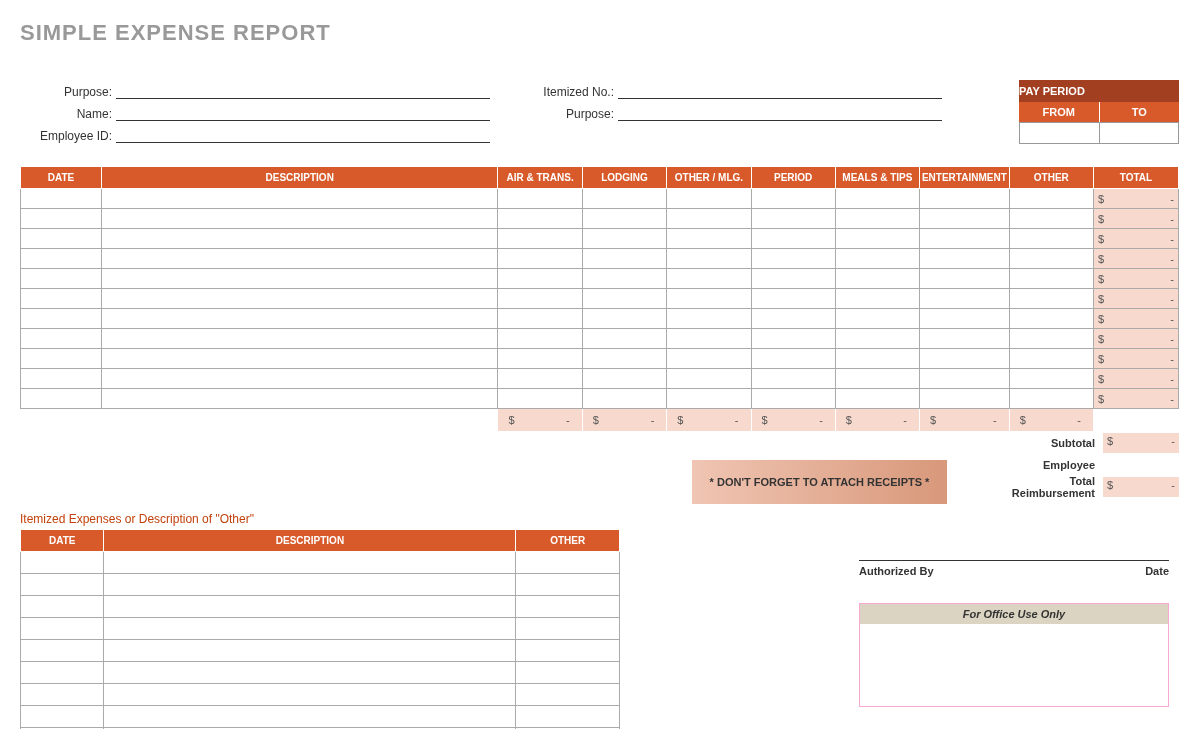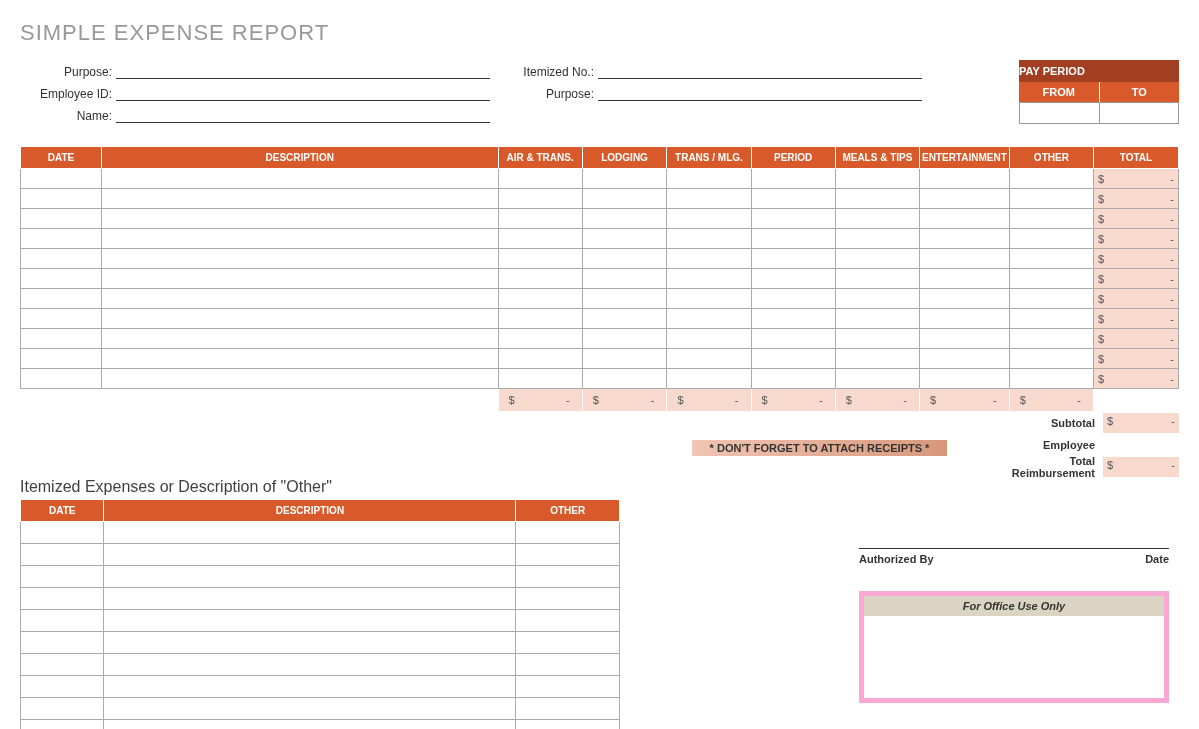--- a/index.html
+++ b/index.html
@@ -1,17 +1,17 @@
 <!DOCTYPE html>
 <html><head>
 <meta charset="utf-8">
 <style>
 body{font-family:Arial,Helvetica,sans-serif;font-size:11px;margin:0;padding:20px;color:#333;background:#fff;width:1199px;box-sizing:border-box}
-.title{font-size:22px;font-weight:normal;color:#999;letter-spacing:1px;margin-bottom:14px}
-.header-row{display:flex;gap:12px;margin-bottom:20px}
+.title{font-size:22px;font-weight:bold;color:#999;letter-spacing:1px;margin-bottom:34px}
+.header-row{display:flex;gap:32px;margin-bottom:20px}
 .header-left{flex:0 0 470px}
 .header-mid{flex:0 0 420px}
 .header-gap{flex:1}
 .pay-period{flex:0 0 160px}
 .field-row{display:flex;align-items:end;margin-bottom:3px;height:19px}
 .field-label{width:92px;text-align:right;padding-right:4px;font-size:12px;color:#333}
 .field-line{flex:1;border-bottom:1px solid #333;height:16px}
 .pay-header{background:#a33f21;color:#fff;text-align:left;font-size:11px;font-weight:bold;padding:5px 0}
 .pay-subrow{display:flex}
 .pay-sub{flex:1;background:#d85a2a;color:#fff;text-align:center;font-size:11px;font-weight:bold;padding:4px 0}
@@ -29,56 +29,56 @@
 .col-total{width:78px;background:#f7d9ce;text-align:right;font-size:11px;color:#555}
 .col-total .sym{float:left}
 .sums-row td{background:#f7d9ce;border:1px solid #fff;height:22px;font-size:11px;color:#555}
 .sums-row .sym{float:left;padding-left:6px}
 .sums-row .dash{float:right;padding-right:8px}
 .no-cell{border:none!important;background:transparent!important}
 .summary-area{display:flex;margin-top:0}
 .summary-left{flex:0 0 606px}
 .summary-mid{flex:1;text-align:center;padding-top:28px}
 .summary-right{flex:0 0 170px}
-.reminder{display:inline-block;background:linear-gradient(to right,#f0c5b3,#d8987a);padding:2px 18px;font-size:11px;font-weight:bold;color:#333;margin-left:4px}
+.reminder{display:inline-block;background:linear-gradient(to right,#f0c5b3,#d8987a);padding:16px 18px;font-size:11px;font-weight:bold;color:#333;margin-left:4px}
 .sum-line{display:flex;justify-content:end;align-items:center;height:22px;font-size:11px}
 .sum-label{text-align:right;padding-right:8px;font-weight:bold;flex:1}
 .sum-val{width:76px;background:#f7d9ce;height:20px;text-align:right;padding:2px 4px;box-sizing:border-box;color:#555}
 .sum-val .sym{float:left}
 .sum-val-plain{width:76px;height:20px}
-.itemized-title{font-size:16px;color:#404040;margin-top:0;margin-bottom:3px}
+.itemized-title{font-size:12px;color:#c2410c;margin-top:8px;margin-bottom:3px}
 .item-table{width:600px;border-collapse:collapse}
 .item-table th{background:#d85a2a;color:#fff;font-size:10px;font-weight:bold;padding:5px 2px;text-align:center;border:1px solid #fff}
 .item-table td{border:1px solid #aaa;height:19px}
 .it-date{width:78px}
 .it-desc{width:405px}
 .it-amt{width:98px}
-.sig-area{position:absolute;right:30px;top:548px;width:310px}
+.sig-area{position:absolute;right:30px;top:560px;width:310px}
 .sig-line{border-top:1px solid #333;display:flex;justify-content:space-between;padding-top:4px;font-size:11px;font-weight:bold}
-.office-box{border:5px solid #f9a8d4;margin-top:26px}
+.office-box{border:1px solid #f9a8d4;margin-top:26px}
 .office-hdr{background:#dcd4c3;text-align:center;font-size:11px;font-style:italic;font-weight:bold;padding:4px}
 .office-body{height:82px}
 </style>
 </head>
 <body>
 
 <div class="title">SIMPLE EXPENSE REPORT</div>
 
 <div class="header-row">
   <div class="header-left">
     <div class="field-row">
         <div class="field-label">Purpose:</div>
         <div class="field-line"></div>
       </div>
     <div class="field-row">
+        <div class="field-label">Name:</div>
+        <div class="field-line"></div>
+      </div>
+    <div class="field-row">
         <div class="field-label">Employee ID:</div>
-        <div class="field-line"></div>
-      </div>
-    <div class="field-row">
-        <div class="field-label">Name:</div>
         <div class="field-line"></div>
       </div>
   </div>
   <div class="header-mid">
     <div class="field-row">
         <div class="field-label">Itemized No.:</div>
         <div class="field-line"></div>
       </div>
     <div class="field-row">
         <div class="field-label">Purpose:</div>
@@ -99,21 +99,21 @@
   </div>
 </div>
 
 <table class="main-table">
   <thead>
       <tr id="main-head">
         <th class="col-date">DATE</th>
         <th class="col-desc">DESCRIPTION</th>
         <th class="col-num">AIR &amp; TRANS.</th>
         <th class="col-num">LODGING</th>
-        <th class="col-num">TRANS / MLG.</th>
+        <th class="col-num">OTHER / MLG.</th>
         <th class="col-num">PERIOD</th>
         <th class="col-num">MEALS &amp; TIPS</th>
         <th class="col-num">ENTERTAINMENT</th>
         <th class="col-num">OTHER</th>
         <th class="col-total">TOTAL</th>
       </tr>
     </thead>
   <tbody id="main-body">
       <tr>
         <td></td>

